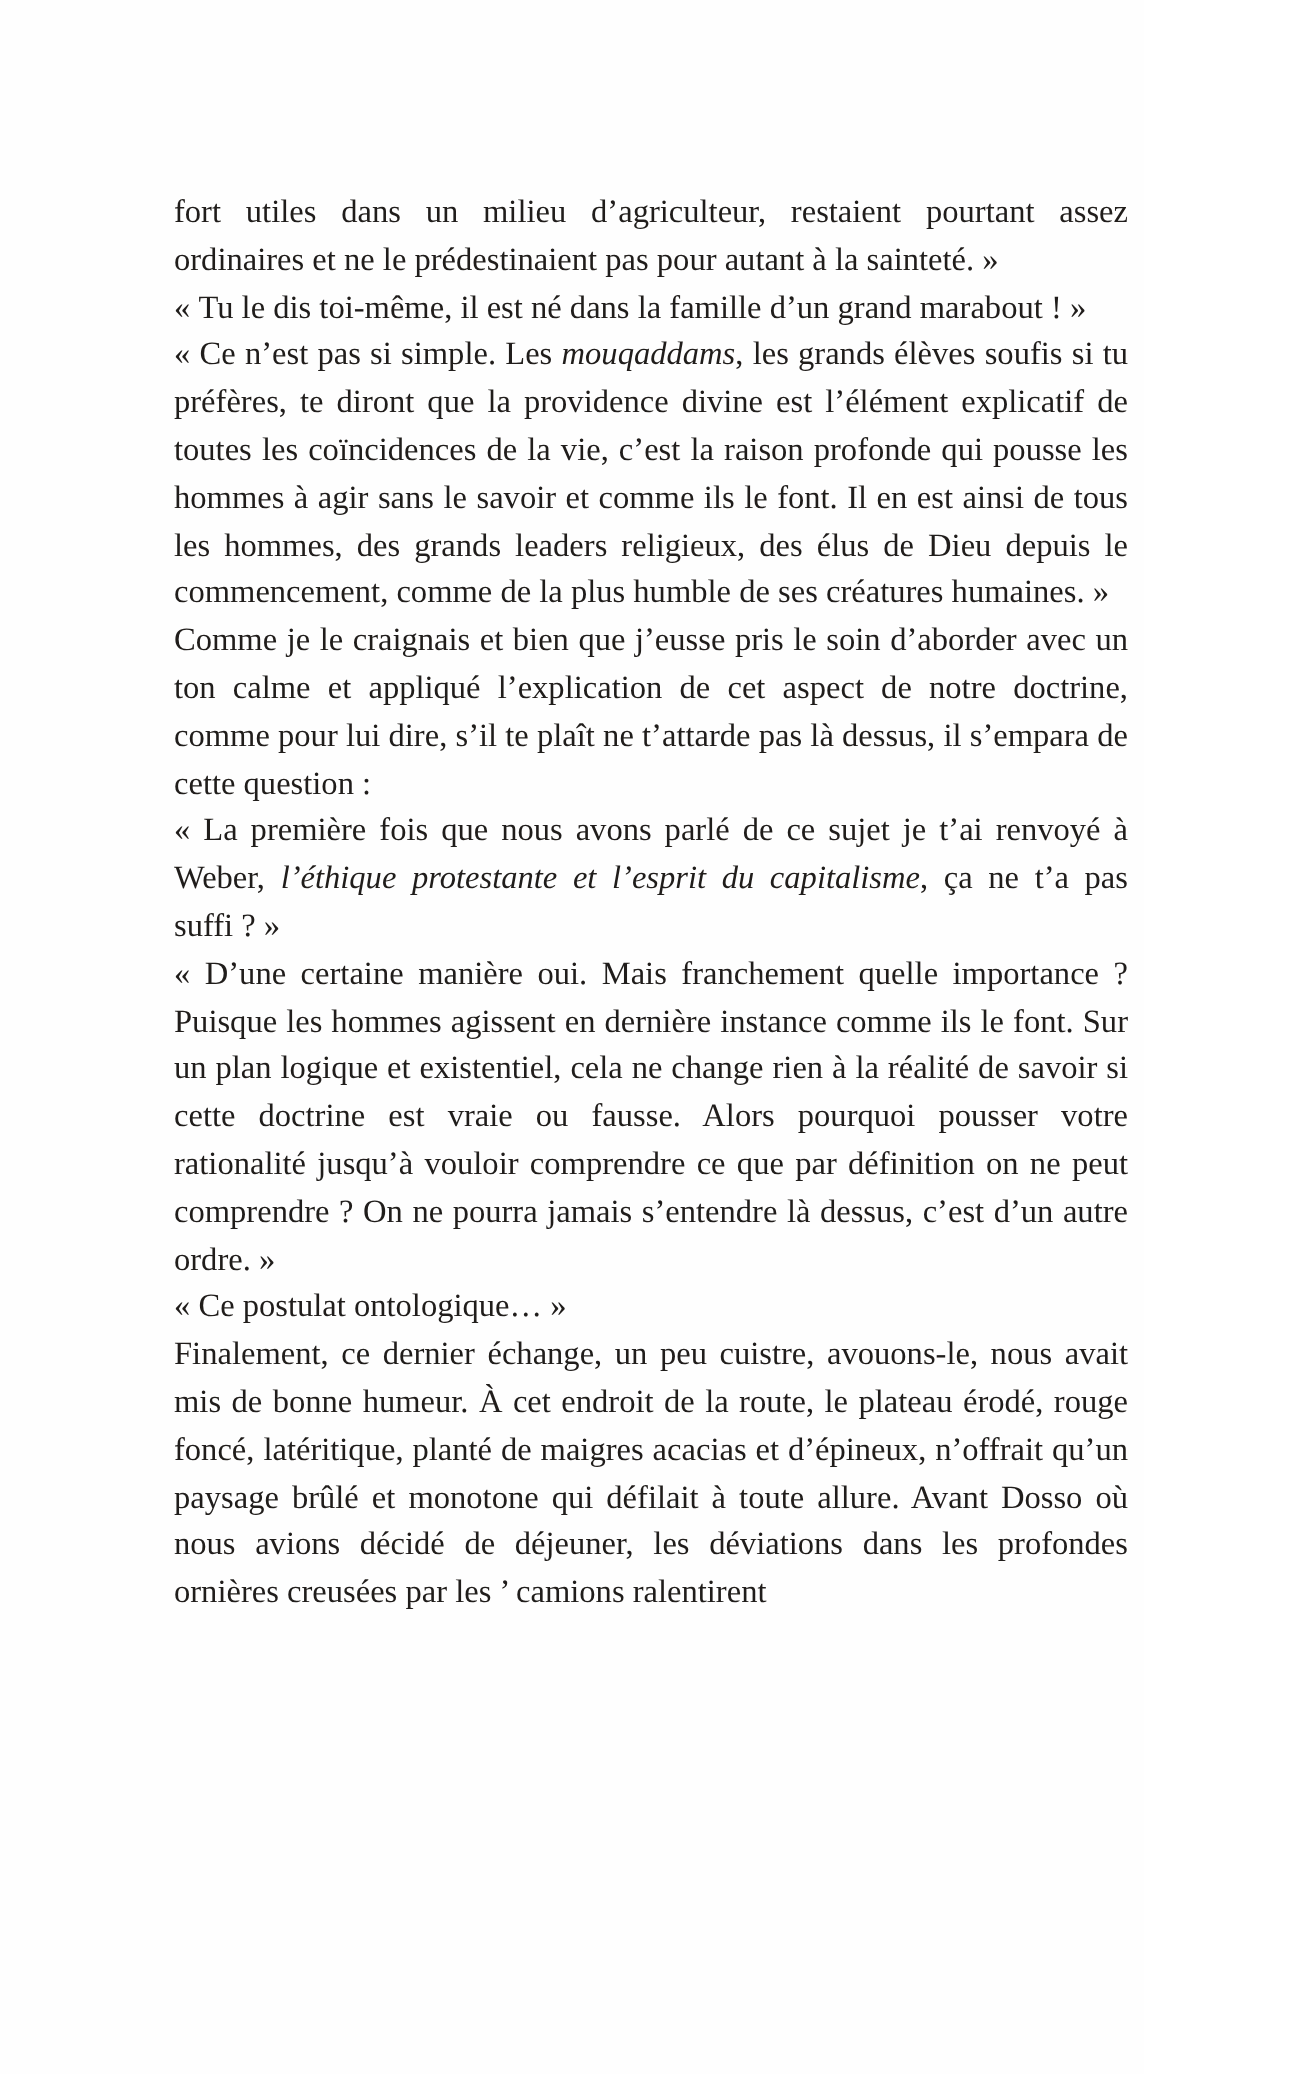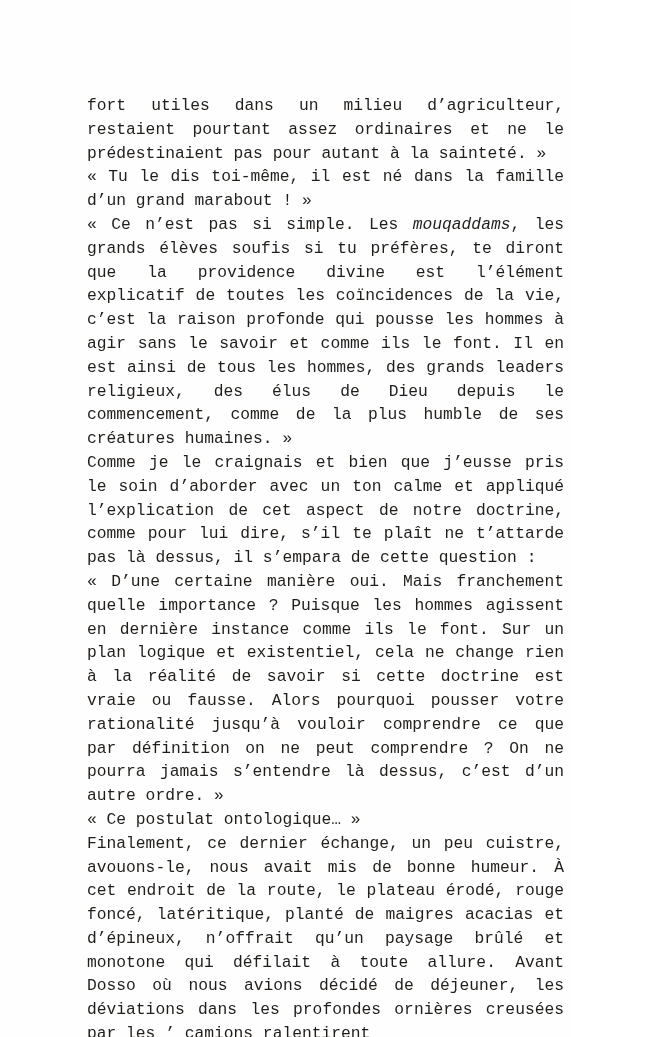--- a/index.html
+++ b/index.html
@@ -5,21 +5,21 @@
   html, body {
     margin: 0;
     padding: 0;
     background: #ffffff;
   }
   .page {
     position: relative;
     width: 572px;
     height: 1037px;
     background: #fefefe;
-    font-family: Liberation Mono, monospace;
+    font-family: Liberation Serif, serif;
     color: #201d1b;
     overflow: hidden;
   }
   .text-block {
     position: absolute;
     left: 87px;
     top: 94px;
     width: 477px;
   }
   .text-block p {
@@ -46,18 +46,19 @@
 </style>
 </head>
 <body>
 
 <div class="page">
   <div class="text-block">
       <p><span>fort utiles dans un milieu d’agriculteur, restaient pourtant assez ordinaires et ne le prédestinaient pas pour autant à la sainteté.&nbsp;»</span></p>
       <p><span>«&nbsp;Tu le dis toi-même, il est né dans la famille d’un grand marabout&nbsp;!&nbsp;»</span></p>
       <p><span>«&nbsp;Ce n’est pas si simple. Les </span><span class="italic">mouqaddams</span><span>, les grands élèves soufis si tu préfères, te diront que la providence divine est l’élément explicatif de toutes les coïncidences de la vie, c’est la raison profonde qui pousse les hommes à agir sans le savoir et comme ils le font. Il en est ainsi de tous les hommes, des grands leaders religieux, des élus de Dieu depuis le commencement, comme de la plus humble de ses créatures humaines.&nbsp;»</span></p>
       <p><span>Comme je le craignais et bien que j’eusse pris le soin d’aborder avec un ton calme et appliqué l’explication de cet aspect de notre doctrine, comme pour lui dire, s’il te plaît ne t’attarde pas là dessus, il s’empara de cette question&nbsp;:</span></p>
+      <p><span>«&nbsp;La première fois que nous avons parlé de ce sujet je t’ai renvoyé à Weber, </span><span class="italic">l’éthique protestante et l’esprit du capitalisme</span><span>, ça ne t’a pas suffi&nbsp;?&nbsp;»</span></p>
       <p><span>«&nbsp;D’une certaine manière oui. Mais franchement quelle importance&nbsp;? Puisque les hommes agissent en dernière instance comme ils le font. Sur un plan logique et existentiel, cela ne change rien à la réalité de savoir si cette doctrine est vraie ou fausse. Alors pourquoi pousser votre rationalité jusqu’à vouloir comprendre ce que par définition on ne peut comprendre&nbsp;? On ne pourra jamais s’entendre là dessus, c’est d’un autre ordre.&nbsp;»</span></p>
       <p><span>«&nbsp;Ce postulat ontologique…&nbsp;»</span></p>
       <p><span>Finalement, ce dernier échange, un peu cuistre, avouons-le, nous avait mis de bonne humeur. À cet endroit de la route, le plateau érodé, rouge foncé, latéritique, planté de maigres acacias et d’épineux, n’offrait qu’un paysage brûlé et monotone qui défilait à toute allure. Avant Dosso où nous avions décidé de déjeuner, les déviations dans les profondes ornières creusées par les&nbsp;’ camions ralentirent</span></p>
     </div>
   <div class="page-number">51</div>
 </div>
 
 </body></html>

